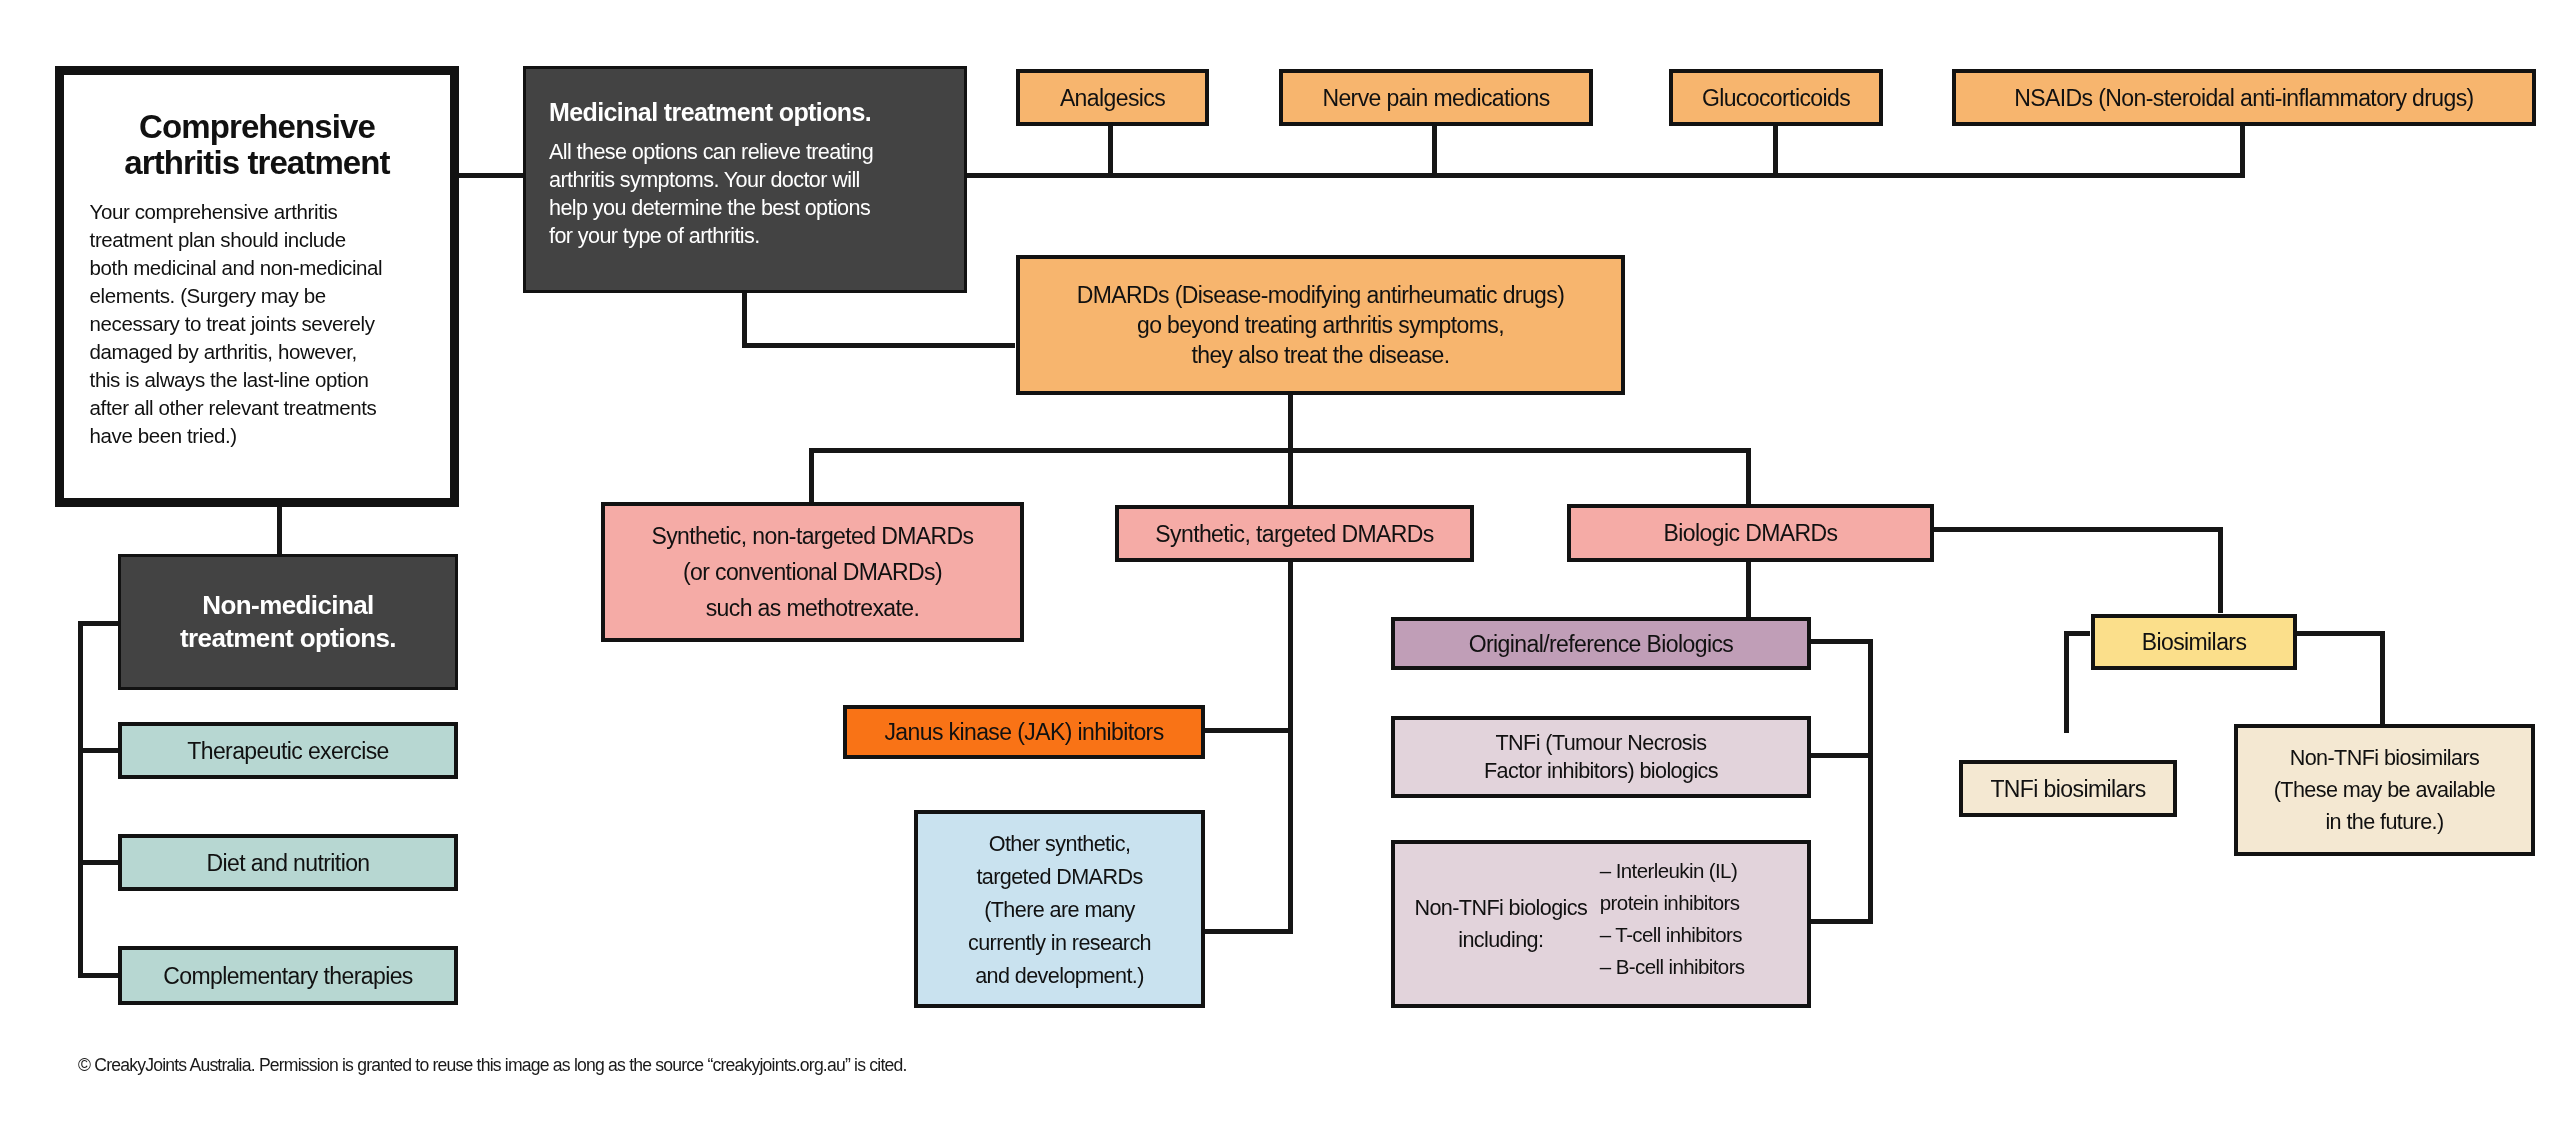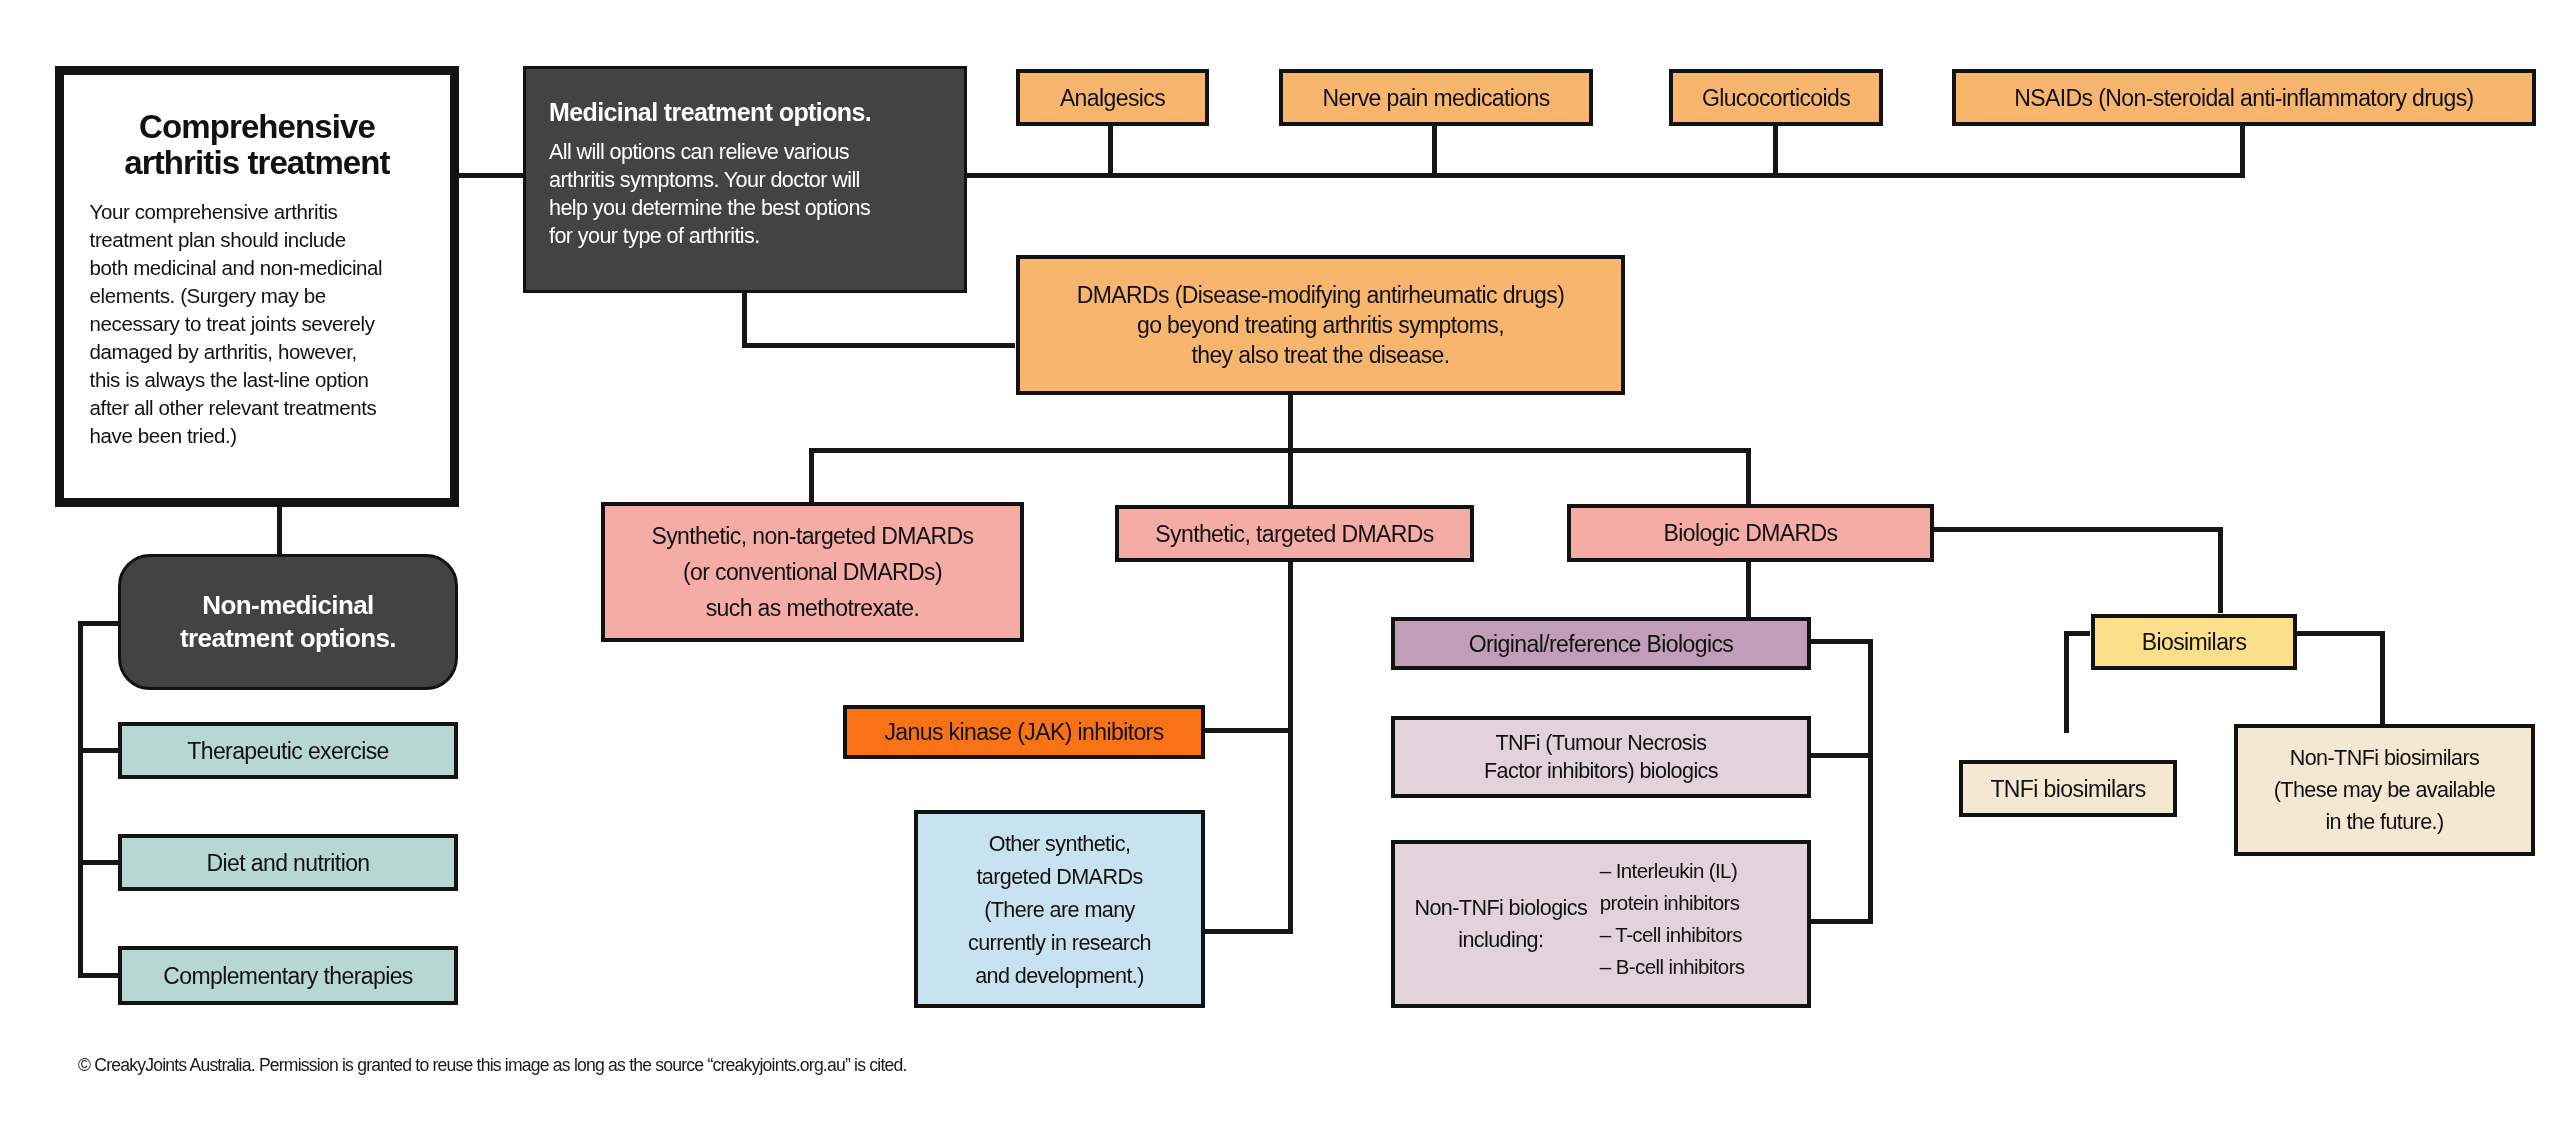--- a/index.html
+++ b/index.html
@@ -88,21 +88,21 @@
 elements. (Surgery may be
 necessary to treat joints severely
 damaged by arthritis, however,
 this is always the last-line option
 after all other relevant treatments
 have been tried.)</p>
   </div>
 
   <div class="box dark panel" style="left:523px;top:66px;width:444px;height:227px;">
     <h2>Medicinal treatment options.</h2>
-    <p>All will options can relieve various
+    <p>All these options can relieve treating
 arthritis symptoms. Your doctor will
 help you determine the best options
 for your type of arthritis.</p>
   </div>
 
   <div class="box orange" style="left:1016px;top:69px;width:193px;height:57px;">
     <span>Analgesics</span>
   </div>
   <div class="box orange" style="left:1279px;top:69px;width:314px;height:57px;">
     <span>Nerve pain medications</span>
@@ -162,21 +162,21 @@
   </div>
   <div class="box cream" style="left:1959px;top:760px;width:218px;height:57px;">
     <span>TNFi biosimilars</span>
   </div>
   <div class="box cream three" style="left:2234px;top:724px;width:301px;height:132px;">
     <span>Non-TNFi biosimilars
 (These may be available
 in the future.)</span>
   </div>
 
-  <div class="box dark nonmed" style="left:118px;top:554px;width:340px;height:136px;border-radius:32px;">
+  <div class="box dark nonmed" style="left:118px;top:554px;width:340px;height:136px;">
     <span>Non-medicinal
 treatment options.</span>
   </div>
   <div class="box teal" style="left:118px;top:722px;width:340px;height:57px;">
     <span>Therapeutic exercise</span>
   </div>
   <div class="box teal" style="left:118px;top:834px;width:340px;height:57px;">
     <span>Diet and nutrition</span>
   </div>
   <div class="box teal" style="left:118px;top:946px;width:340px;height:59px;">

